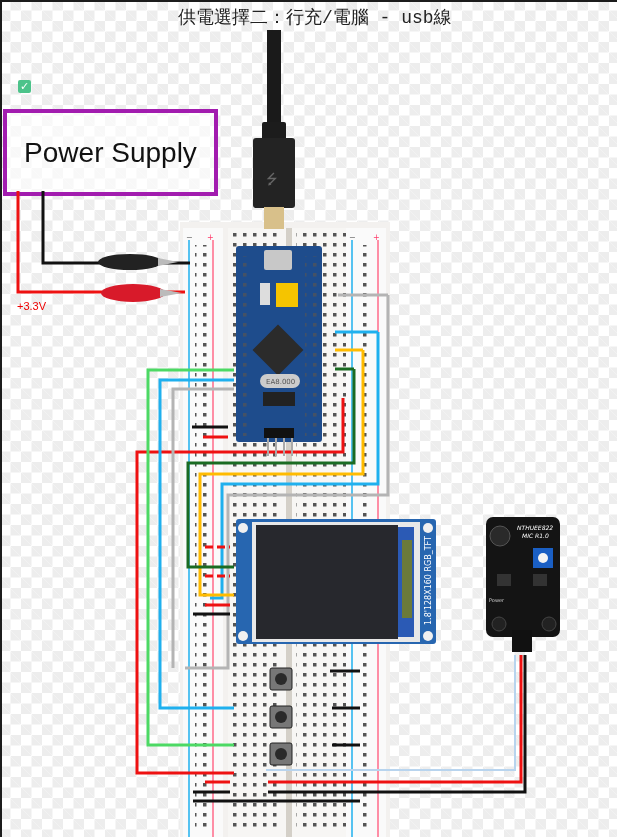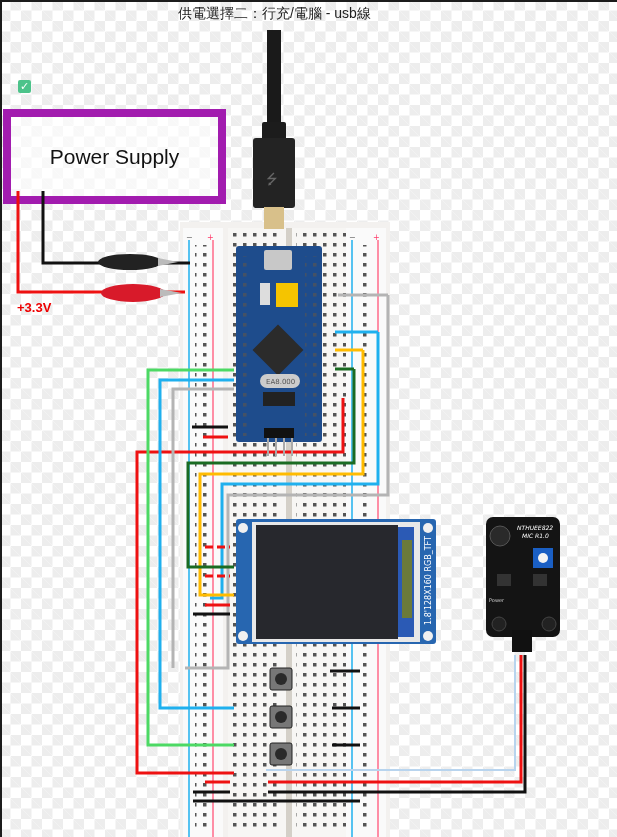--- a/index.html
+++ b/index.html
@@ -6,26 +6,26 @@
   body{width:617px;height:837px;overflow:hidden;position:relative;
     font-family:"DejaVu Sans",sans-serif;
     background-color:#fff;
     background-image:
       linear-gradient(45deg,#ededed 25%,transparent 25%,transparent 75%,#ededed 75%),
       linear-gradient(45deg,#ededed 25%,transparent 25%,transparent 75%,#ededed 75%);
     background-size:21px 21px;background-position:0 0,10.5px 10.5px;}
   .frame-l{position:absolute;left:0;top:0;width:2px;height:837px;background:#1c1c1c;}
   .frame-t{position:absolute;left:0;top:0;width:617px;height:2px;background:#1c1c1c;}
   .lbl{position:absolute;white-space:nowrap;}
-  #usb-title{left:178px;top:5px;font-family:Liberation Sans, sans-serif;font-size:14px;color:#222;text-align:center;}
+  #usb-title{left:178px;top:5px;font-family:Liberation Mono, monospace;font-size:18px;color:#222;text-align:center;}
   #ps-title{left:18px;top:80px;font-family:"DejaVu Serif",serif;font-size:13px;color:#222;display:flex;align-items:center;gap:3px;}
   .check{width:13px;height:13px;background:#4cc38a;border-radius:2px;color:#fff;font-size:11px;line-height:13px;text-align:center;font-family:"DejaVu Sans",sans-serif;}
-  #ps-box{position:absolute;left:3px;top:109px;width:207px;height:79px;border:8px solid #a21caf;background:rgba(255,255,255,.6);
-    display:flex;align-items:center;justify-content:center;font-family:"Liberation Sans",sans-serif;font-size:21px;color:#111;}
-  #v33{left:17px;top:300px;color:#e00;font-family:"Liberation Sans",sans-serif;font-size:13px;font-weight:bold;}
+  #ps-box{position:absolute;left:3px;top:109px;width:207px;height:79px;border:4px solid #a21caf;background:rgba(255,255,255,.6);
+    display:flex;align-items:center;justify-content:center;font-family:"Liberation Sans",sans-serif;font-size:28px;color:#111;}
+  #v33{left:17px;top:300px;color:#e00;font-family:"Liberation Sans",sans-serif;font-size:11px;}
   svg{position:absolute;left:0;top:0;}
   .bbtxt{font-family:"DejaVu Sans",sans-serif;font-size:8px;fill:#666;}
 </style>
 </head>
 <body>
 
 <div class="frame-l"></div>
 <div class="frame-t"></div>
 
 <div class="lbl" id="usb-title">供電選擇二：行充/電腦 - usb線</div>

